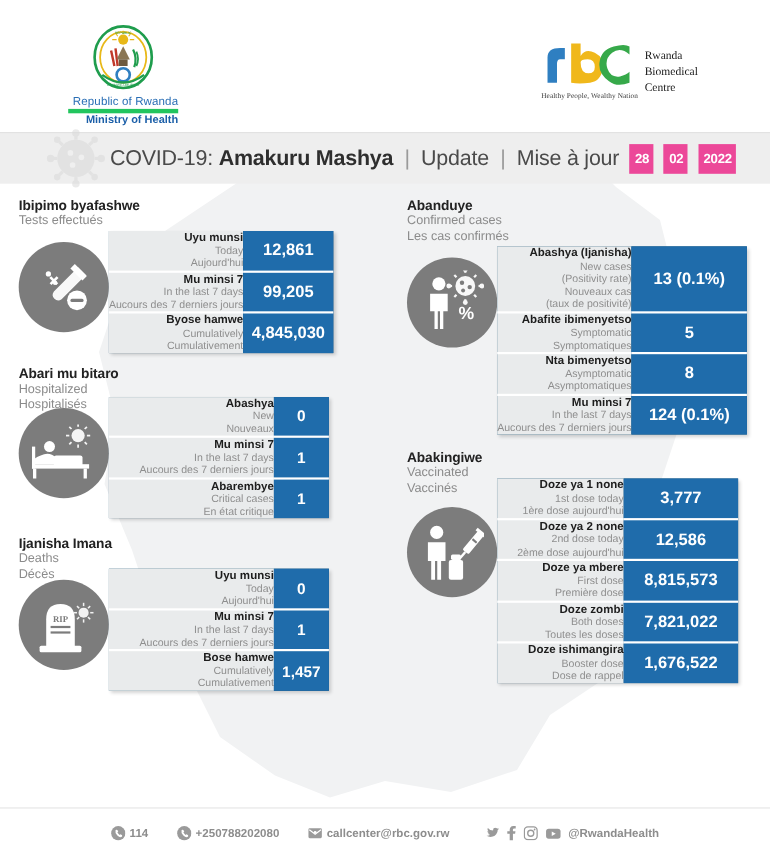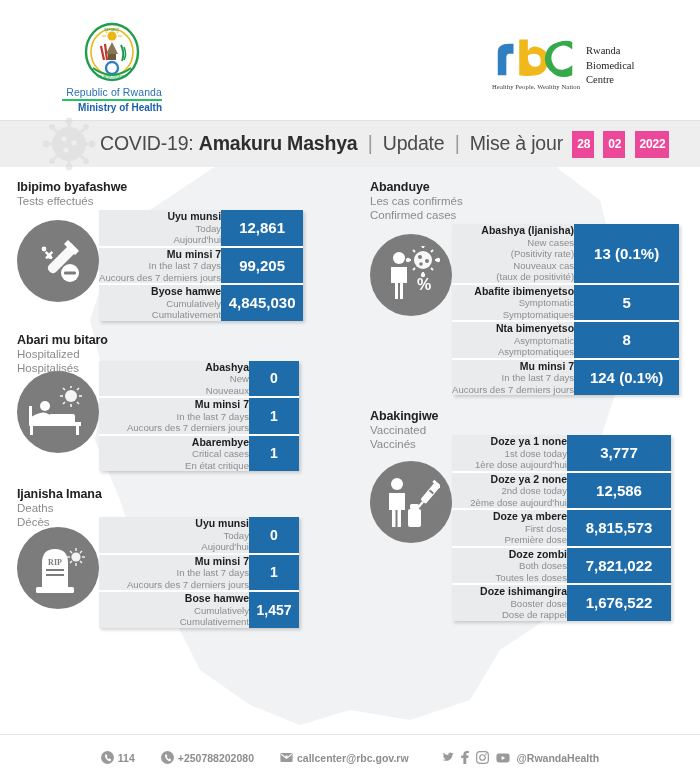--- a/index.html
+++ b/index.html
@@ -20,21 +20,21 @@
 
   
   .logobar {
     position: relative; z-index: 2;
     height: 120px; width: 700px;
     background: #ffffff;
   }
   .gov-logo { position: absolute; left: 62px; top: 22px; width: 100px; text-align: right; }
   .gov-emblem { width: 58px; height: 62px; margin: 0 auto; display:block; }
   .gov-line1 { font-size: 10.5px; color: #2b6fb5; margin-top: 2px; letter-spacing: .1px;}
-  .gov-line2 { font-size: 10px; color: #1b5fa8; font-weight: bold; border-top: 2px solid #22c55e; margin-top: 1px; padding-top: 1px;}
+  .gov-line2 { font-size: 10px; color: #1b5fa8; font-weight: bold; border-top: 4px solid #22c55e; margin-top: 1px; padding-top: 1px;}
 
   .rbc-logo { position: absolute; left: 492px; top: 38px; display: flex; align-items: center; }
   .rbc-mark { width: 86px; }
   .rbc-tag { font-size: 6.6px; color: #3a3a3a; font-family: "Liberation Serif", serif; margin-top: 1px; text-align:center; letter-spacing:.1px;}
   .rbc-text { margin-left: 6px; font-family: "Liberation Serif", serif; font-size: 10.5px; line-height: 14.5px; color: #1a1a1a; padding-top: 4px;}
 
   
   .titleband {
     position: relative; z-index: 2;
     height: 47px; width: 700px;
@@ -396,22 +396,22 @@
           </table>
       </div>
     </div>
   </div>
 
   <div class="col-right">
 
     <div class="section">
       <div class="sec-head">
         <div class="sec-title">Abanduye</div>
+        <div class="sec-sub">Confirmed cases</div>
         <div class="sec-sub">Les cas confirmés</div>
-        <div class="sec-sub">Confirmed cases</div>
       </div>
       <div class="sec-body">
         <div class="icon-circle">
           <svg width="58" height="58" viewBox="0 0 58 58">
             <g fill="#ffffff">
               <circle cx="17" cy="12" r="6"></circle>
               <path d="M9 21 h16 v16 h-4 v16 h-3 v-16 h-2 v16 h-3 v-16 h-4 Z"></path>
             </g>
             <g fill="#ffffff" opacity=".95">
               <circle cx="41" cy="14" r="9"></circle>

